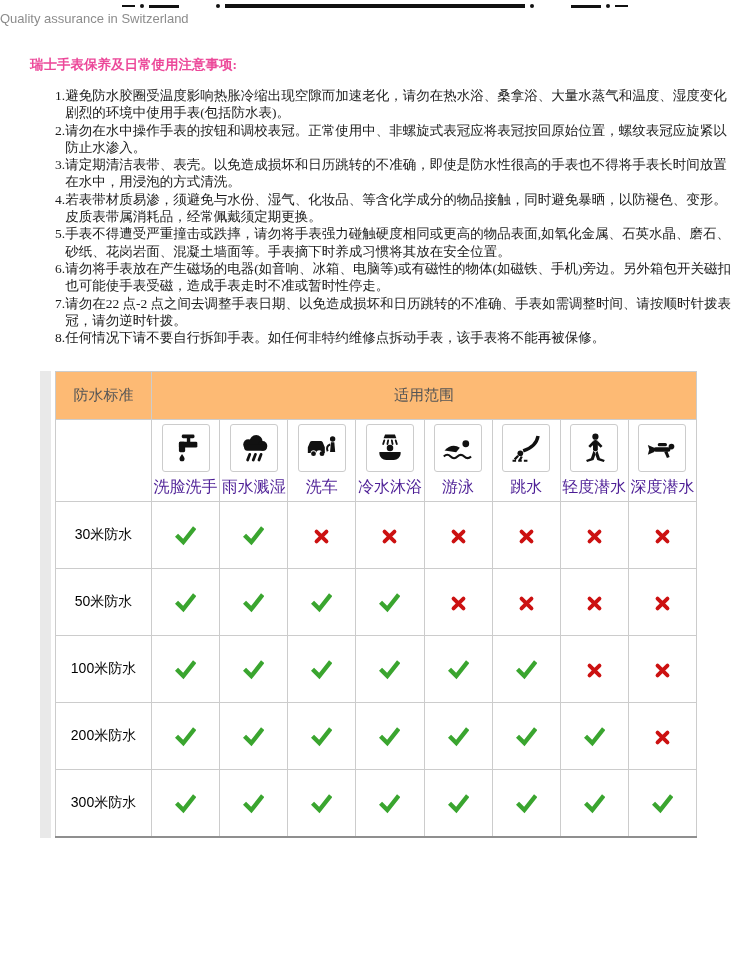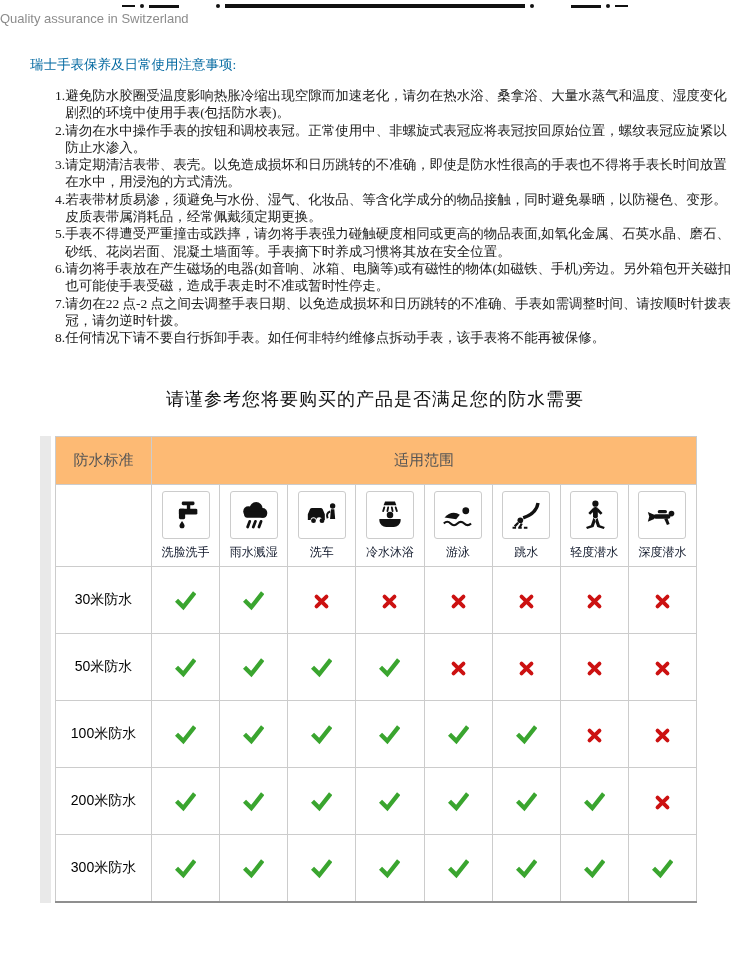--- a/index.html
+++ b/index.html
@@ -22,21 +22,21 @@
   .divider .d-dot { width:4px; height:4px; border-radius:50%; margin:0 5px; }
   .divider .d-bar { width:300px; height:4px; }
   .divider .d-gap { width:32px; height:1px; background:transparent; }
   .subtitle {
     margin-top:3px; 
     font-family:"Liberation Sans", sans-serif;
     font-size:13px; color:#8c8c8c;
   }
   
   .care { margin:30px 14px 0 30px; }
-  .care-heading { font-size:13.5px; font-weight:400; color:#0369a1; }
+  .care-heading { font-size:13.5px; font-weight:700; color:#ec4899; }
   .care-list { list-style:none; margin:13px 0 0 0; padding:0 0 0 25px; }
   .care-list li { display:flex; font-size:13.5px; line-height:17.3px; color:#1a1a1a; }
   .care-list .num { flex:0 0 auto; }
   .care-list .txt { flex:1 1 auto; }
   
   .intro { margin-top:41px; text-align:center; font-size:18px; letter-spacing:1px; color:#111; }
   
   .table-wrap { display:flex; align-items:stretch; margin:25px 0 0 40px; }
   .left-strip { width:11px; background:#e9e9e9; margin-right:4px; }
   table.wp {
@@ -46,21 +46,21 @@
   }
   table.wp td, table.wp th { border:1px solid #ccc; text-align:center; vertical-align:middle; padding:0; font-weight:400; }
   tr.head-row th { height:47px; font-size:15px; color:#555; background:#fdba74; }
   tr.scenario-row td { height:81px; }
   .icon-box {
     width:46px; height:46px; margin:0 auto;
     border:1px solid #ccc; border-radius:3px; background:#fff;
     display:flex; align-items:center; justify-content:center;
   }
   .icon-box svg { width:34px; height:34px; }
-  .icon-label { margin-top:5px; font-size:12px; color:#0f172a; }
+  .icon-label { margin-top:5px; font-size:16px; color:#4c1d95; }
   tbody.ratings tr { height:67px; }
   .row-label { font-size:14px; color:#000000; }
   .mark-cell svg { vertical-align:middle; }
 </style>
 </head>
 <body>
 
 <div class="page">
 
 
@@ -111,21 +111,20 @@
           <span class="num">7.</span>
           <span class="txt">请勿在22 点-2 点之间去调整手表日期、以免造成损坏和日历跳转的不准确、手表如需调整时间、请按顺时针拨表冠，请勿逆时针拨。</span>
         </li>
         <li>
           <span class="num">8.</span>
           <span class="txt">任何情况下请不要自行拆卸手表。如任何非特约维修点拆动手表，该手表将不能再被保修。</span>
         </li>
       </ol>
   </div>
 
-  <div class="intro">请谨参考您将要购买的产品是否满足您的防水需要</div>
 
   <div class="table-wrap">
     <div class="left-strip"></div>
     <table class="wp">
       <colgroup>
         <col style="width:96px">
         <col>
           <col>
           <col>
           <col>

